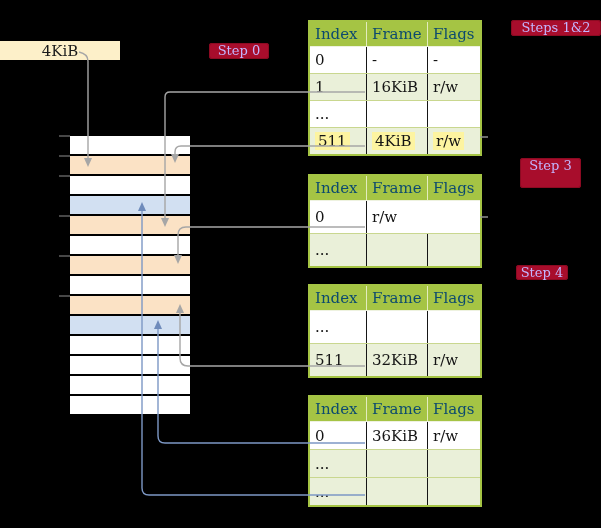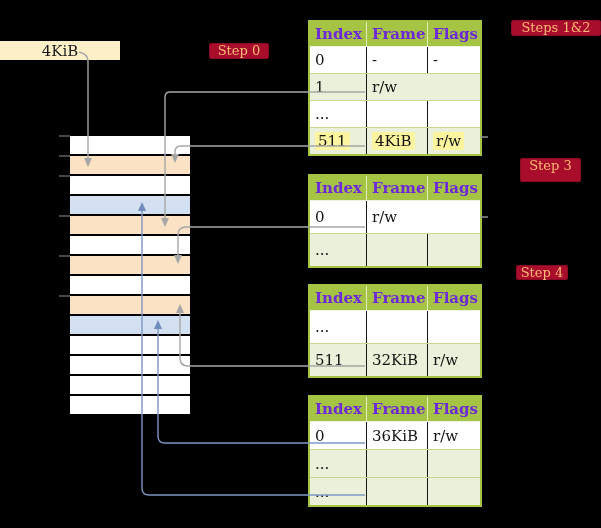--- a/index.html
+++ b/index.html
@@ -9,44 +9,44 @@
     font-family:"DejaVu Serif","Liberation Serif",serif;
   }
   
   .root-box{
     position:absolute;left:0;top:41px;width:120px;height:19px;
     background:var(--c-rootbox);color:#1a1a1a;font-size:15px;
     text-align:center;line-height:20px;
   }
   
   .badge{
-    position:absolute;background:var(--c-badge);color:#fdba74;
+    position:absolute;background:var(--c-badge);color:#c4b5fd;
     font-size:13px;text-align:center;border-radius:3px;
     box-shadow:0 0 0 1px #8c0a22 inset;
   }
   #badge-step0 {left:188px;top:43px;width:60px;height:16px;line-height:16px;margin-left:21px;}
   #badge-steps12{left:511px;top:20px;width:90px;height:16px;line-height:16px;}
-  #badge-step3 {left:520px;top:158px;width:61px;height:24px;line-height:15px;}
+  #badge-step3 {left:520px;top:158px;width:61px;height:30px;line-height:15px;}
   #badge-step4 {left:516px;top:265px;width:52px;height:15px;line-height:15px;}
   
   .memcol{position:absolute;left:70px;top:136px;width:120px;}
   .mem-row{height:18px;border-bottom:2px solid #000;}
   
   .ptable{
     position:absolute;left:308px;width:170px;
     border:2px solid var(--c-header);background:#fff;
   }
   #t1{top:20px; --hh:24px; --rh:26px;}
   #t2{top:174px;--hh:24px; --rh:32px;}
   #t3{top:284px;--hh:24px; --rh:32px;}
   #t4{top:395px;--hh:24px; --rh:27px;}
   .pt-row{display:flex;}
   .pt-head .pt-row{height:var(--hh);background:var(--c-header);}
   .pt-head .pt-cell{
-    color:#6d28d9;font-weight:bold;font-size:15px;
+    color:#0c4a6e;font-weight:normal;font-size:15px;
     display:flex;align-items:center;
   }
   .pt-head .pt-cell + .pt-cell{border-left:1px solid #e3ecbe;text-align:right;}
   .pt-body .pt-row{height:var(--rh);border-top:1px solid #c9d78f;}
   .pt-body .pt-row:first-child{border-top:1px solid #eef2e0;}
   .pt-body .pt-row.shaded{background:var(--c-shade);}
   .pt-body .pt-cell{
     font-size:15px;color:#141414;display:flex;align-items:center;
   }
   .pt-body .pt-cell + .pt-cell{border-left:1px solid #161616;}
@@ -96,20 +96,21 @@
         </div>
       </div>
       <div class="pt-body">
         <div class="pt-row">
           <div class="pt-cell">0</div>
           <div class="pt-cell">-</div>
           <div class="pt-cell">-</div>
         </div>
         <div class="pt-row shaded">
           <div class="pt-cell">1</div>
+          <div class="pt-cell">16KiB</div>
           <div class="pt-cell">r/w</div>
         </div>
         <div class="pt-row">
           <div class="pt-cell">...</div>
           <div class="pt-cell"></div>
           <div class="pt-cell"></div>
         </div>
         <div class="pt-row shaded">
           <div class="pt-cell">
             <div class="hl">511</div>

